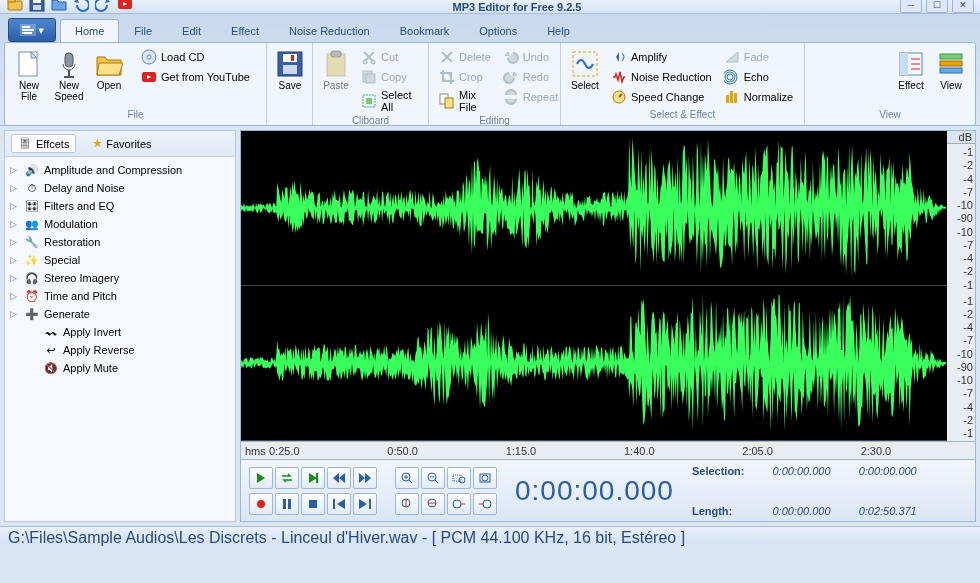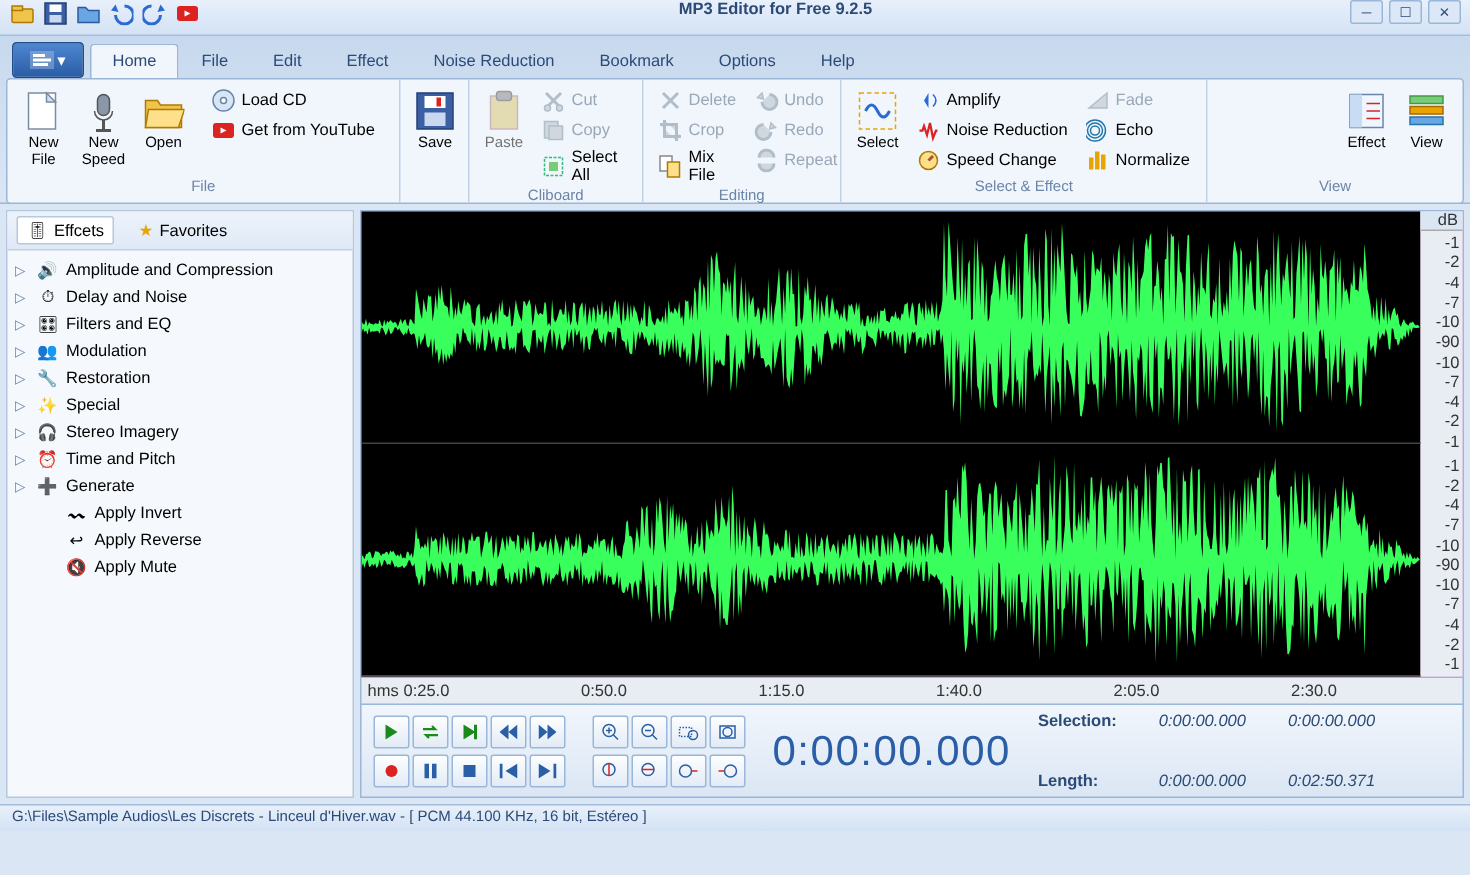--- a/index.html
+++ b/index.html
@@ -1,17 +1,17 @@
 <!DOCTYPE html>
 <html><head>
 <meta charset="utf-8">
 <style>
 * { box-sizing: border-box; margin: 0; padding: 0; font-family: "Segoe UI", Tahoma, sans-serif; font-size: 11px; }
 body { width: 980px; height: 583px; background: #dbe6f4; overflow: hidden; }
-.titlebar { height: 24px; background: linear-gradient(#e8f0fb,#d3e2f4); display:flex; align-items:flex-start; padding:0 6px; border-bottom:1px solid #a6bedc; }
+.titlebar { height: 14px; background: linear-gradient(#e8f0fb,#d3e2f4); display:flex; align-items:flex-end; padding:0 6px; border-bottom:1px solid #a6bedc; }
 .titlebar .qat { display:flex; gap:4px; }
 .titlebar .qat .ico { width:18px; height:18px; display:flex; align-items:center; justify-content:center; }
 .titlebar .title { flex:1; text-align:center; color:#2b4a77; font-weight:bold; }
 .winbtns { display:flex; gap:4px; }
 .winbtn { width:22px; height:16px; background:#dce8f7; border:1px solid #9ab6d8; border-radius:2px; display:flex; align-items:center; justify-content:center; color:#2b4a77; }
 .chip { font-size:9px; }
 
 .tophost { height:112px; background:linear-gradient(#c7d9ee,#dbe6f4); border-bottom:1px solid #9ab6d8; display:flex; }
 .appbtn { width:48px; height:24px; margin:4px 4px 0 4px; background:linear-gradient(#4e86d0,#2a5ea6); border:1px solid #244c85; border-radius:3px; display:flex; align-items:center; justify-content:center; }
 .tabsrow { height:28px; display:flex; align-items:flex-end; padding-left:4px; }
@@ -52,21 +52,21 @@
 .timeline .tl { flex:1; padding-left:4px;}
 .controls { height:62px; background:linear-gradient(#f1f6fc,#dbe6f4); border:1px solid #9ab6d8; border-top:none; display:flex; align-items:center; padding:6px 8px; gap:18px;}
 .btnrow { display:flex; gap:2px;}
 .cbtn { width:24px; height:22px; background:linear-gradient(#fdfefe,#e2ebf6); border:1px solid #9ab6d8; border-radius:2px; display:flex; align-items:center; justify-content:center; cursor:pointer;}
 .cbtns { display:flex; flex-direction:column; gap:4px; }
 .timecode { font-family:"Segoe UI", sans-serif; font-size:28px; color:#2a5ea6; letter-spacing:1px; }
 .info { display:grid; grid-template-columns:auto auto auto; column-gap:26px; row-gap:6px; font-size:11px; color:#2b4a77;gap:28px; }
 .info .lab { font-weight:bold; }
 .info .val { font-style:italic; }
 
-.statusbar { height:18px; background:linear-gradient(#e8f0fb,#d3e2f4); border-top:1px solid #a6bedc; padding:2px 8px; color:#2b4a77; font-size:10px; }
+.statusbar { height:18px; background:linear-gradient(#e8f0fb,#d3e2f4); border-top:1px solid #a6bedc; padding:2px 8px; color:#2b4a77; font-size:16px; }
 
 svg { display:block; }
 .wave-svg { width:100%; height:100%; }
 </style>
 </head>
 <body>
 
 <div class="titlebar">
   <div class="qat">
     <span class="ico">

